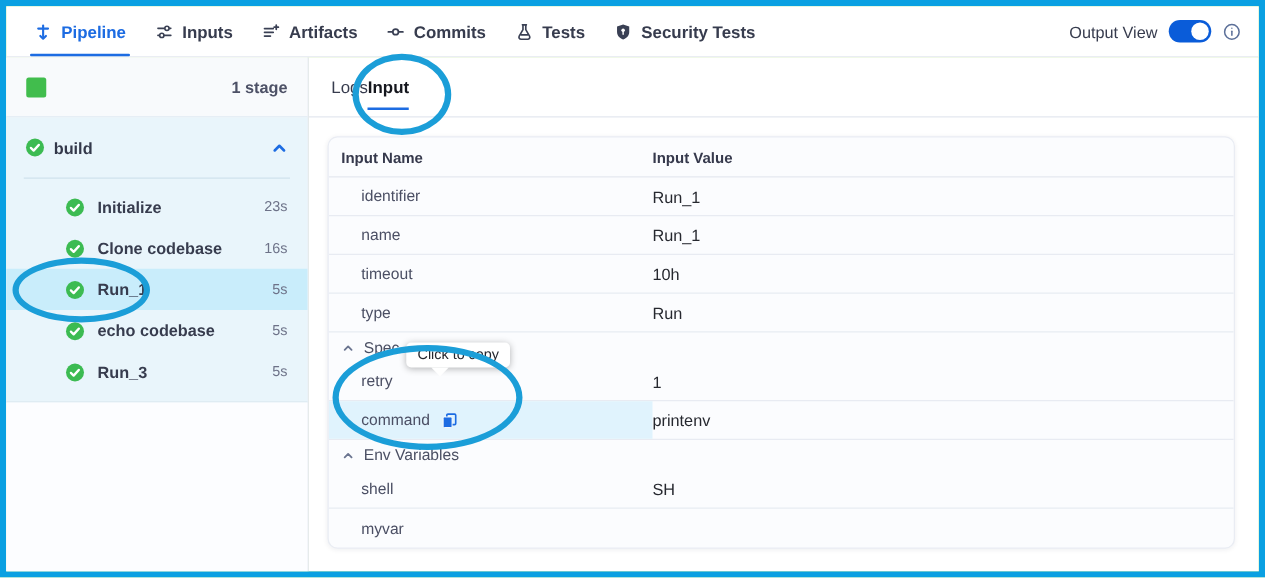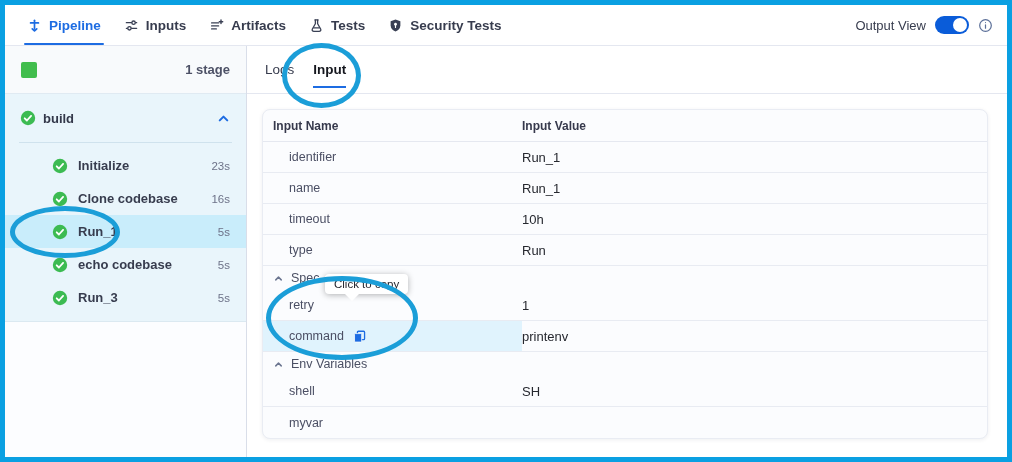--- a/index.html
+++ b/index.html
@@ -50,21 +50,21 @@
   .stage-chevron svg { width:15px; height:15px; display:block; }
   .stage-divider { border-top:1px solid #cfe2ed; margin:0 14px 6px; }
   .step-row { height:33px; display:flex; align-items:center; gap:10px; padding:0 16px 0 47px; cursor:pointer; }
   .step-row.selected { background:#c9edfb; }
   .step-name { font-size:13px; font-weight:600; color:#373c4e; }
   .step-duration { margin-left:auto; font-size:11.5px; color:#6d7288; }
   .check-icon svg { width:16px; height:16px; display:block; }
   .sidebar-rest { flex:1; background:#fcfdff; }
   
   .main { flex:1; background:#fff; display:flex; flex-direction:column; min-width:0; }
-  .tab-bar { flex:0 0 48px; border-bottom:1px solid #e4e7f0; display:flex; gap:19px; padding:0 18px; }
+  .tab-bar { flex:0 0 48px; border-bottom:1px solid #e4e7f0; display:flex; padding:0 18px; }
   .tab { font-size:13.5px; color:#373c4e; position:relative; height:100%; display:flex; align-items:center; cursor:pointer; }
   .tab.active { font-weight:700; color:#15171e; }
   .tab.active::after { content:""; position:absolute; left:0; right:0; bottom:5px; height:2px; background:#1d6ce2; }
   .input-table {
     margin:15px 19px 0 15px; border:1px solid #e9ecf3; border-radius:8px;
     background:#fbfcfe; box-shadow:0 1px 4px rgba(20,30,60,.07); overflow:hidden;
   }
   .t-header { height:32px; display:flex; align-items:center; border-bottom:1px solid #e5e8f0; font-size:12px; font-weight:700; color:#36394c; }
   .t-header .c-name { flex:0 0 259px; padding-left:10px; }
   .t-row { height:31px; display:flex; align-items:center; font-size:12.5px; border-bottom:1px solid #e8ebf2; }
@@ -117,20 +117,30 @@
           <span>Inputs</span>
         </div>
         <div class="nav-item">
           <span class="nav-icon">
             <svg viewBox="0 0 16 16" fill="none" stroke="#3a4054" stroke-width="1.5" stroke-linecap="round">
               <path d="M2.8 5.2h7.4M2.8 8.4h7.4M2.8 11.6h5"></path>
               <path d="M12.8 2.2v3.6M11 4h3.6"></path>
             </svg>
           </span>
           <span>Artifacts</span>
+        </div>
+        <div class="nav-item">
+          <span class="nav-icon">
+            <svg viewBox="0 0 16 16" fill="none" stroke="#3a4054" stroke-width="1.5" stroke-linecap="round">
+              <path d="M1.8 8h3.2"></path>
+              <circle cx="8" cy="8" r="2.4"></circle>
+              <path d="M11 8h3.2"></path>
+            </svg>
+          </span>
+          <span>Commits</span>
         </div>
         <div class="nav-item">
           <span class="nav-icon">
             <svg viewBox="0 0 16 16" fill="none" stroke="#3a4054" stroke-width="1.4" stroke-linecap="round" stroke-linejoin="round">
               <path d="M6.3 2h3.4"></path>
               <path d="M6.8 2.2v3.9l-3.2 5.6c-.7 1.2.2 2.6 1.6 2.6h5.6c1.4 0 2.3-1.4 1.6-2.6L9.2 6.1V2.2"></path>
               <path d="M5.2 10.6h5.6"></path>
             </svg>
           </span>
           <span>Tests</span>

